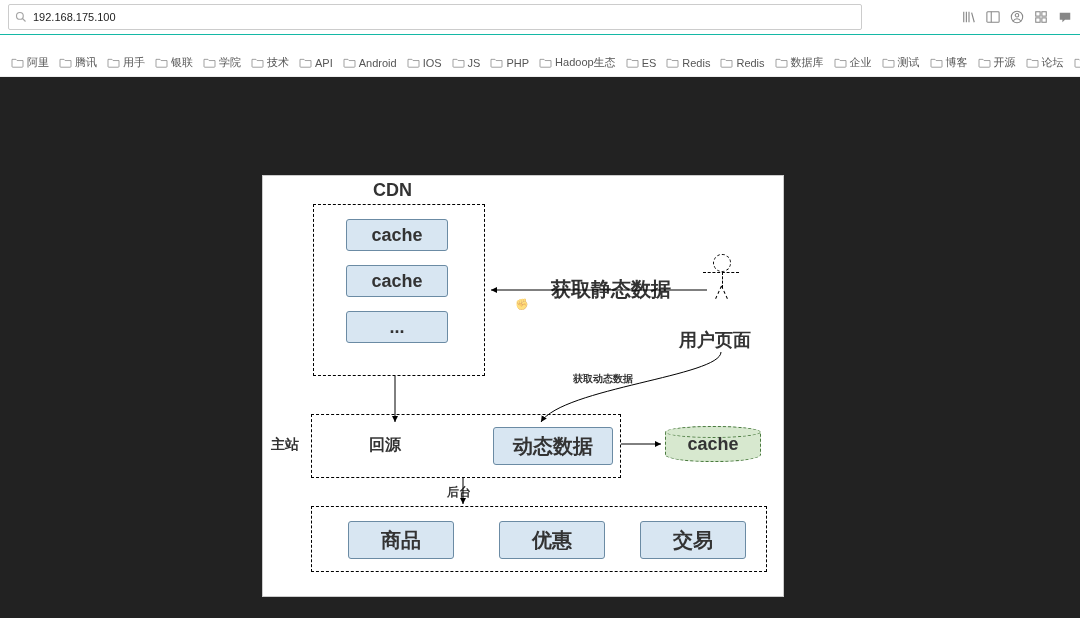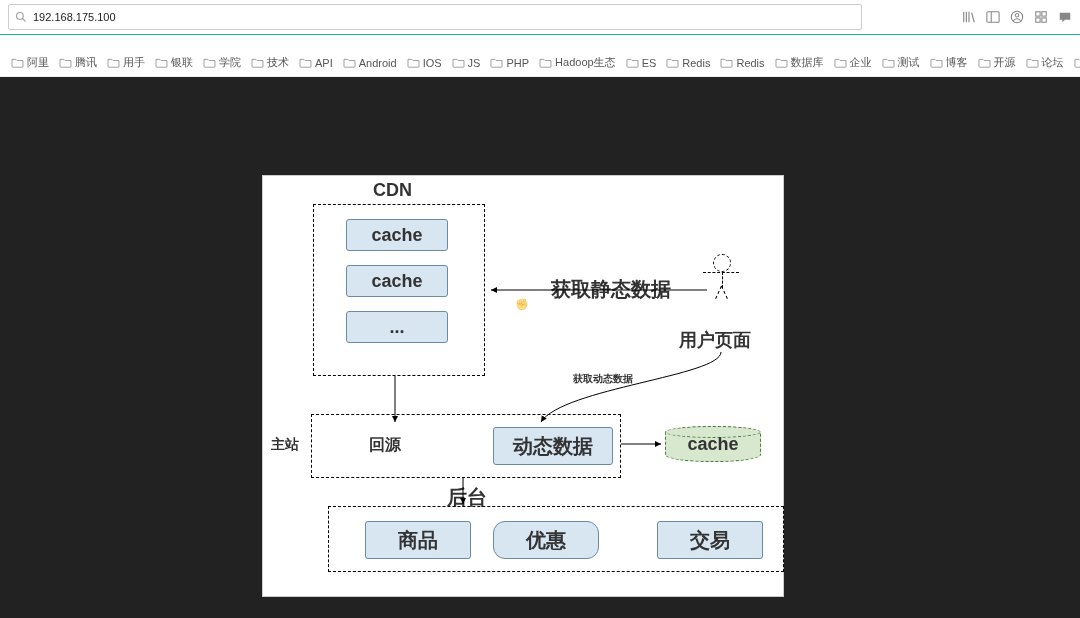--- a/index.html
+++ b/index.html
@@ -246,25 +246,25 @@
     <span class="label" style="left:106px;top:218px;font-size:16px;margin-top:41px;">回源</span>
 
     <div class="dashed" style="left:48px;top:238px;width:308px;height:62px;">
       <div class="box box-lg" style="left:181px;top:12px;width:118px;height:36px;">动态数据</div>
     </div>
 
     <div class="cylinder" style="left:402px;top:250px;width:94px;height:34px;">
       <span style="position:relative;z-index:1;">cache</span>
     </div>
 
-    <span class="label" style="left:184px;top:308px;font-size:20px;">后台</span>
-
-    <div class="dashed" style="left:48px;top:330px;width:454px;height:64px;margin-left:17px;">
+    <span class="label" style="left:184px;top:308px;font-size:12px;">后台</span>
+
+    <div class="dashed" style="left:48px;top:330px;width:454px;height:64px;">
       <div class="box box-lg" style="left:36px;top:14px;width:104px;height:36px;">商品</div>
-      <div class="box box-lg" style="left:164px;top:14px;width:104px;height:36px;border-radius:12px;">优惠</div>
+      <div class="box box-lg" style="left:187px;top:14px;width:104px;height:36px;">优惠</div>
       <div class="box box-lg" style="left:328px;top:14px;width:104px;height:36px;text-align:right;">交易</div>
     </div>
 
     <span class="label" style="left:288px;top:100px;font-size:20px;">获取静态数据</span>
     <span class="label" style="left:310px;top:196px;font-size:10px;">获取动态数据</span>
 
     <span class="cursor-grab" style="left:252px;top:122px;">✊</span>
 
     <svg class="arrows">
       <defs>

